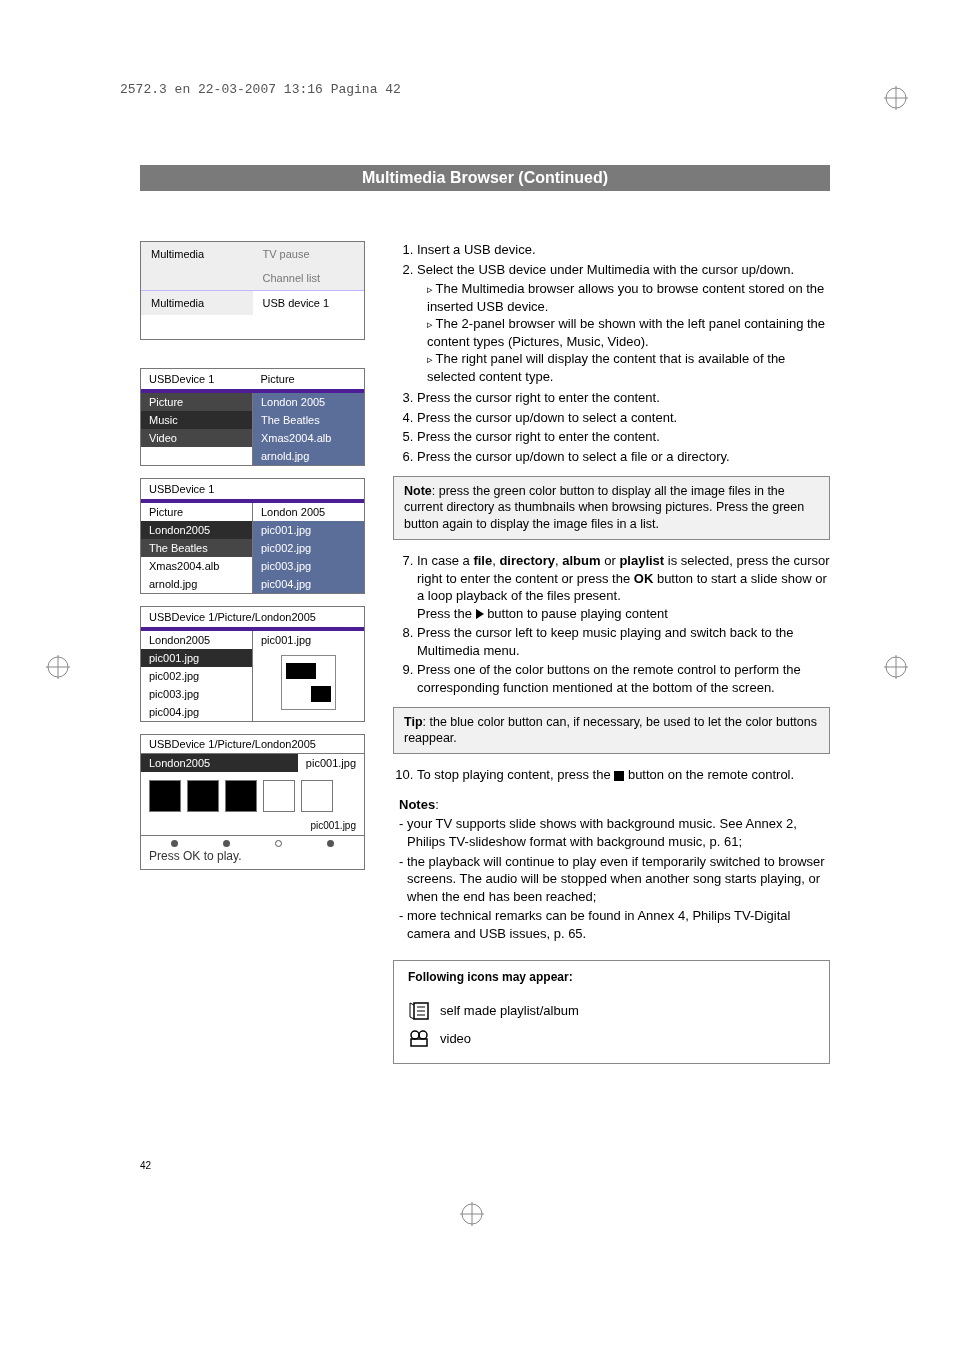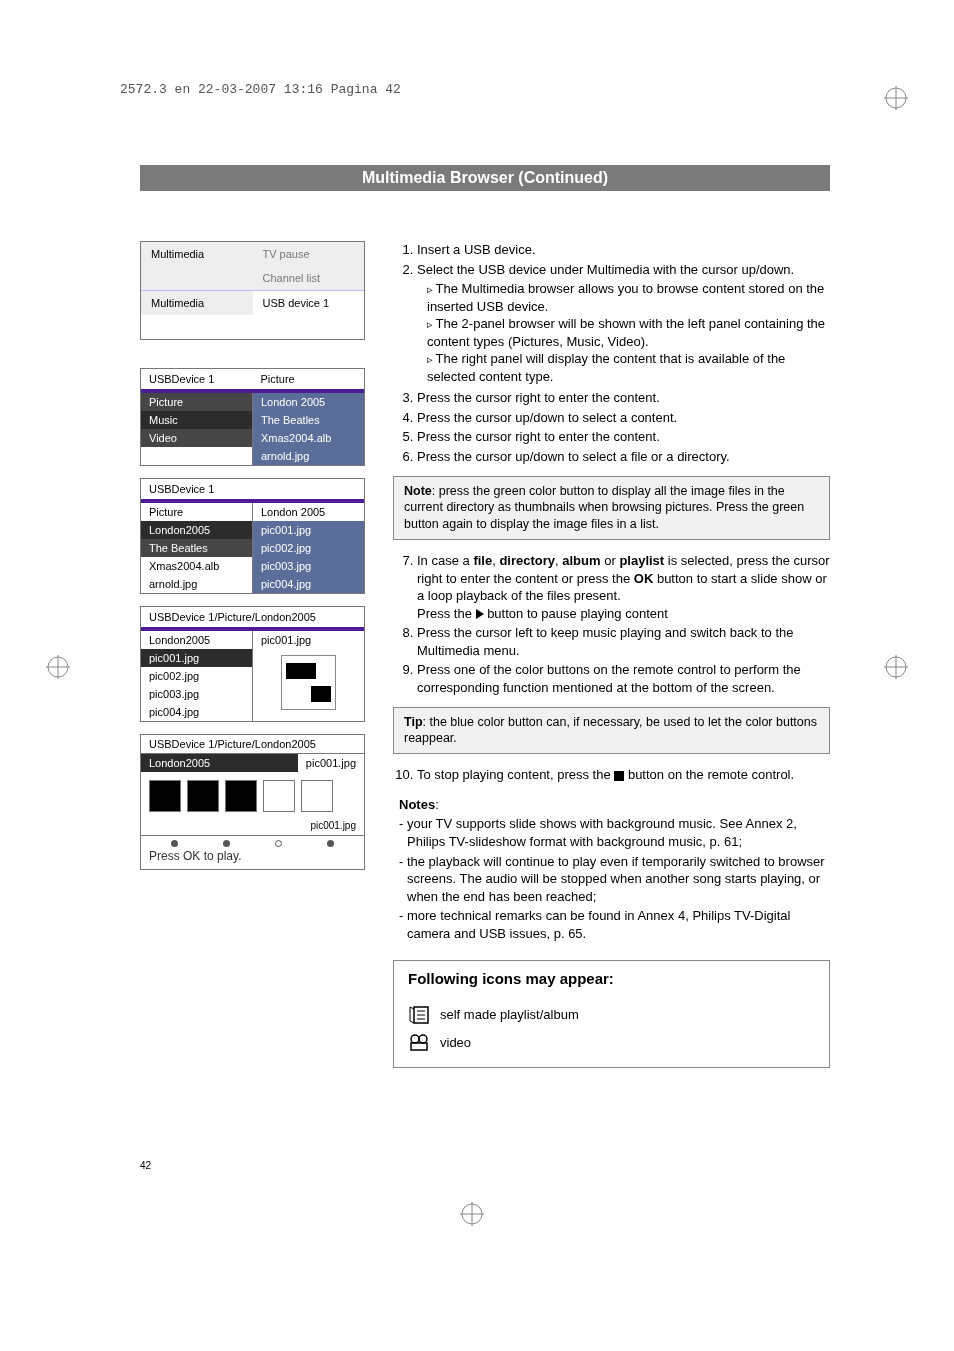--- a/index.html
+++ b/index.html
@@ -102,21 +102,21 @@
   .sub li::before { content: "▹  "; font-size: 11px; }
   .box {
     border: 1px solid #888; background:#f1f1f1;
     padding: 6px 10px; margin: 8px 0 12px; font-size: 12.5px;
   }
   .notes { margin-top: 12px; padding-left: 14px; }
   .notes p { text-indent: -8px; margin: 2px 0; }
   .icons-box {
     border:1px solid #888; margin-top: 18px; padding: 8px 14px;
   }
-  .icons-box h5 { font-weight:bold; font-size:15px; margin:0 0 8px; }
+  .icons-box h5 { font-weight:bold; font-size:12px; margin:0 0 8px; }
   .iconrow { display:flex; }
   .iconcol { flex:1; }
   .iconitem { display:flex; align-items:center; margin:6px 0; }
   .iconitem svg { width:22px; height:22px; margin-right:10px; flex:none; }
   .pagenum { position:absolute; bottom:180px; left:140px; font-size:10px; }
   .tri { display:inline-block; width:0; height:0; border-left:8px solid #000; border-top:5px solid transparent; border-bottom:5px solid transparent; vertical-align:middle; }
   .sq { display:inline-block; width:10px; height:10px; background:#000; vertical-align:middle; }
 </style>
 </head>
 <body>

